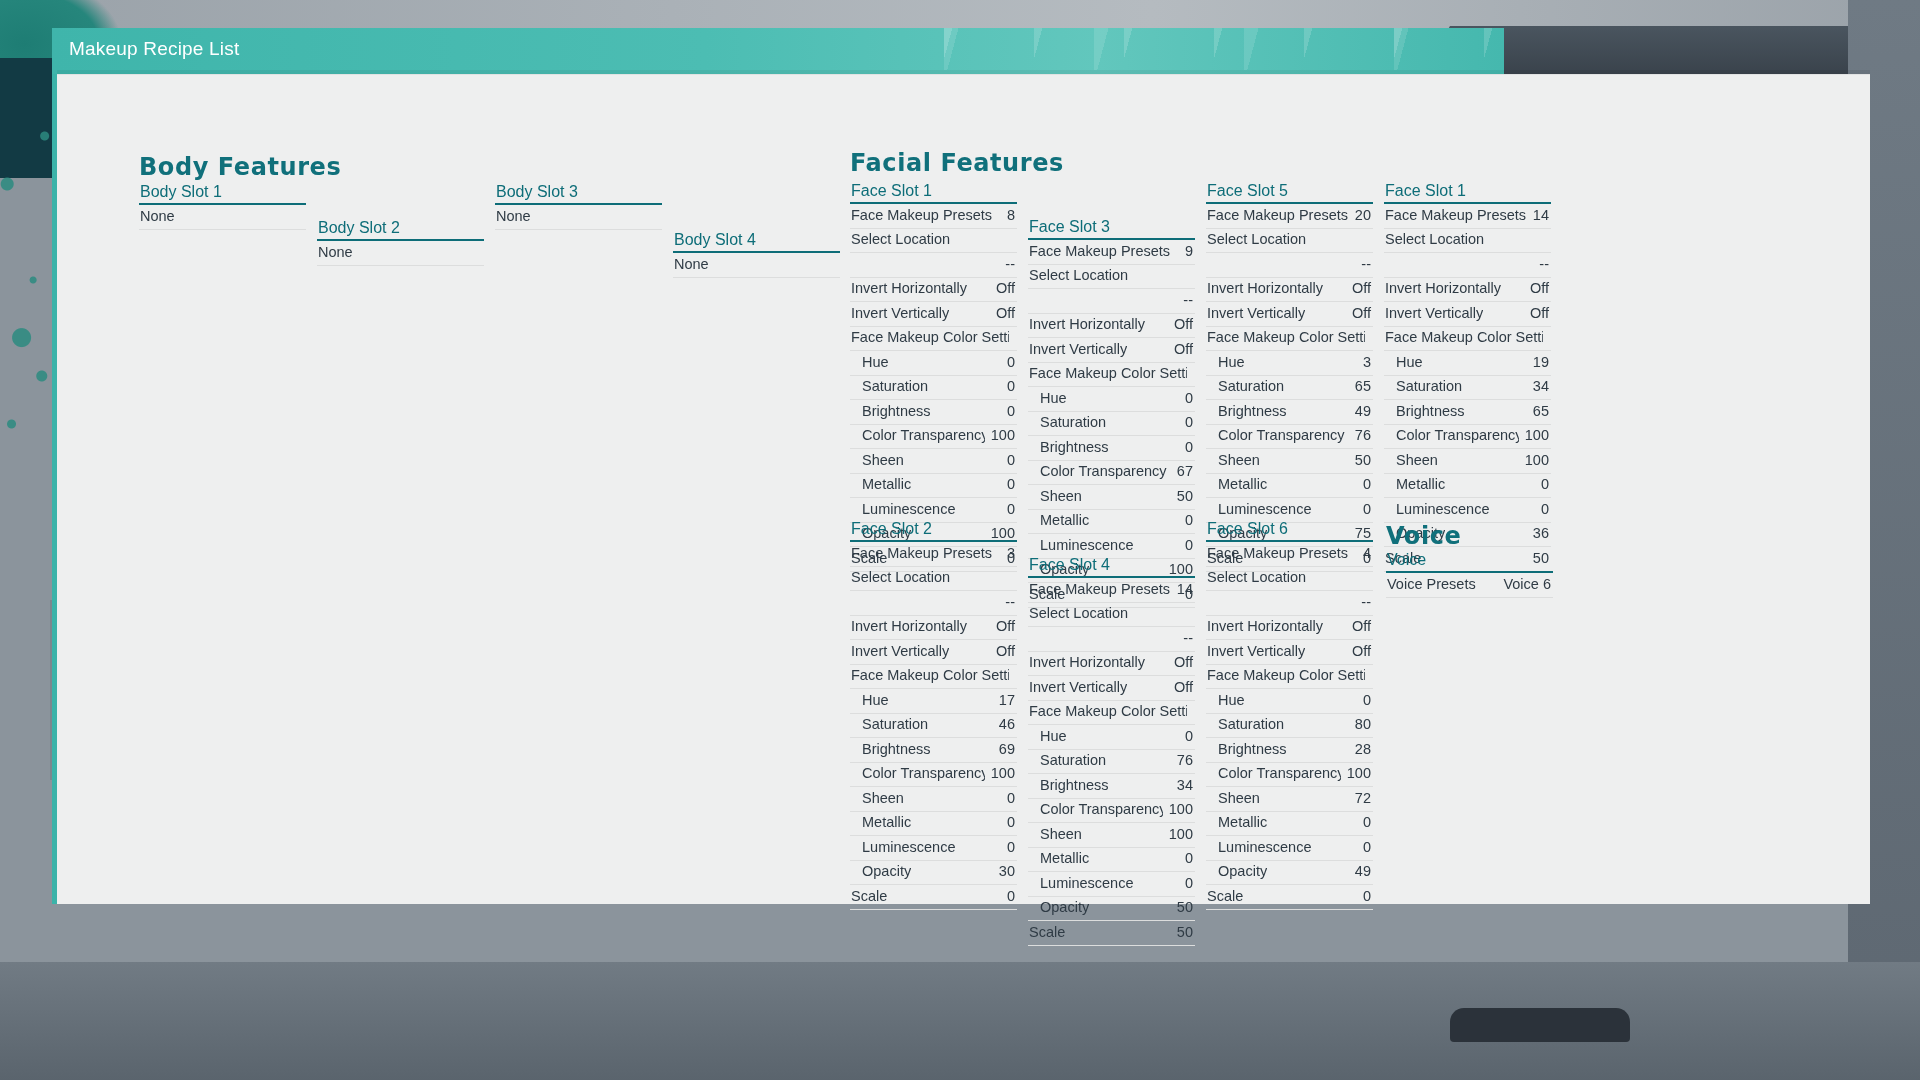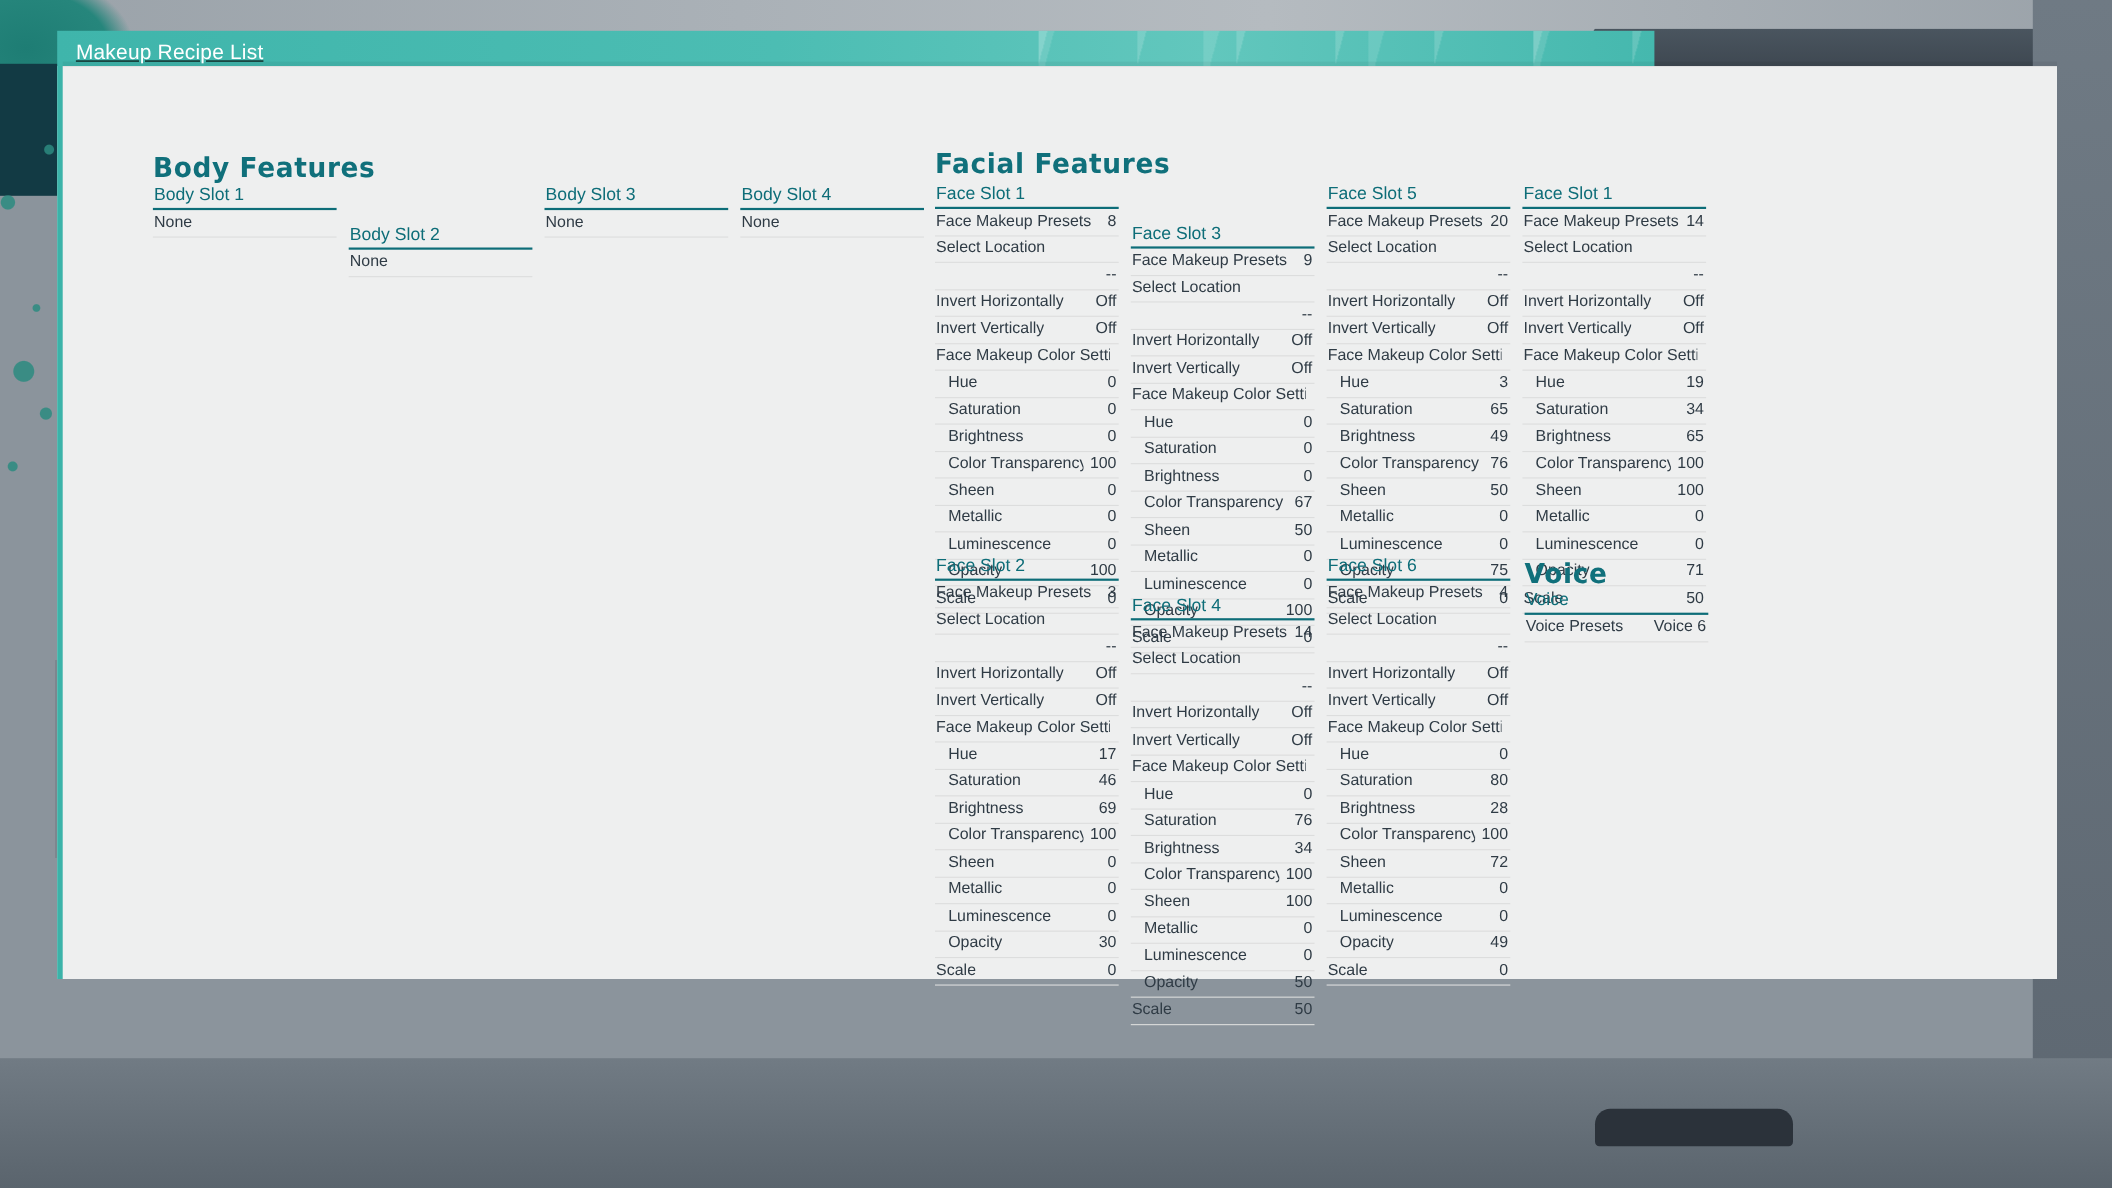--- a/index.html
+++ b/index.html
@@ -65,24 +65,23 @@
     background:#7d868e;
   }
 
   
   #window {
     position:absolute; left:52px; top:28px;
     width:1818px; height:1020px;
   }
   #titlebar {
     position:relative;
-    height:32px; width:1452px;
+    height:46px; width:1452px;
     background:linear-gradient(90deg,#3fb5ab 0%, #4cbdb3 45%, #62c7bd 72%, #45b8ae 100%);
     overflow:hidden;
-    text-decoration:underline;
   }
   #titlebar::after{
     content:""; position:absolute; right:0; top:0; width:560px; height:42px;
     background:
       linear-gradient(105deg, rgba(255,255,255,.16) 0 8px, rgba(255,255,255,0) 8px 34px),
       linear-gradient(105deg, rgba(255,255,255,.12) 0 14px, rgba(255,255,255,0) 14px 60px);
     background-size: 90px 42px, 150px 42px;
   }
   #titlebar-text {
     position:relative; z-index:2;
@@ -139,21 +138,21 @@
   .row.nolabel { justify-content:flex-end; }
 
   
   #body-features { position:absolute; left:82px; top:78px; }
   #facial-features { position:absolute; left:793px; top:74px; }
   #voice-section { position:absolute; left:1329px; top:447px; width:167px; }
 
   .col-0 { left:0; }
   .col-1 { left:178px;margin-top:36px; }
   .col-2 { left:356px; }
-  .col-3 { left:534px; }
+  .col-3 { left:534px;margin-top:48px; }
 
   .fcol-0 { left:0; }
   .fcol-1 { left:178px;margin-top:36px; }
   .fcol-2 { left:356px; }
   .fcol-3 { left:534px; }
 
   .body-slot { width:167px; }
   .face-slot { width:167px; }
 
   #face-row-1 { position:absolute; left:0; top:34px; width:720px; height:330px; }
@@ -462,21 +461,21 @@
           <div class="row indent">
               <span class="lbl">Metallic</span>
               <span class="val">0</span>
             </div>
           <div class="row indent">
               <span class="lbl">Luminescence</span>
               <span class="val">0</span>
             </div>
           <div class="row indent">
               <span class="lbl">Opacity</span>
-              <span class="val">71</span>
+              <span class="val">36</span>
             </div>
           <div class="row">
               <span class="lbl">Scale</span>
               <span class="val">50</span>
             </div>
         </div>
       </div>
 
       <div id="face-row-2">
 

